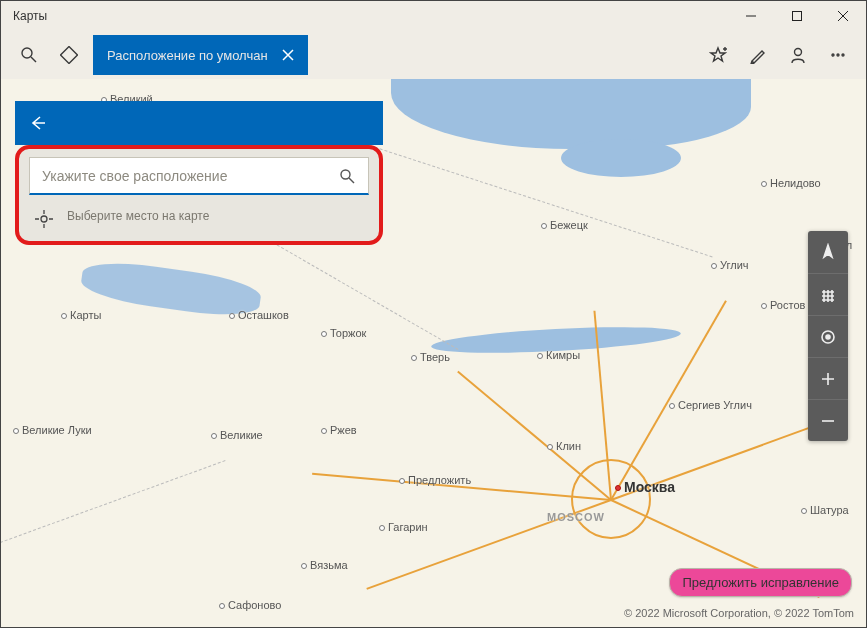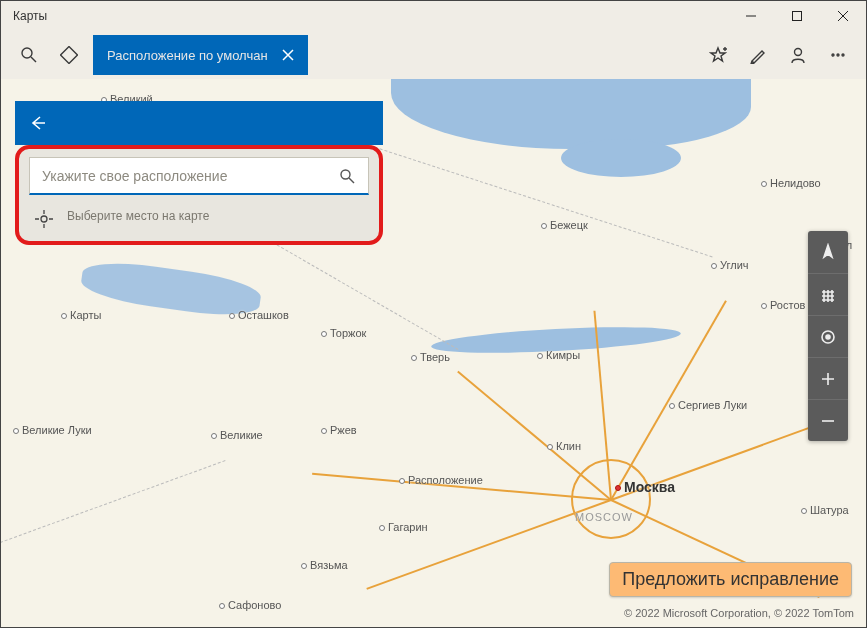--- a/index.html
+++ b/index.html
@@ -135,22 +135,22 @@
     display: flex; flex-direction: column; box-shadow: 0 1px 4px rgba(0,0,0,.3);
   }
   .vstack .vb {
     height: 42px; display: flex; align-items: center; justify-content: center;
   }
   .vstack .vb + .vb { border-top: 1px solid #6d6d6d; }
   .vstack svg { stroke: #eee; fill: none; stroke-width: 1.6; }
   
   .suggest {
     position: absolute; right: 14px; bottom: 30px; z-index: 4;
-    background: #fdba74; border: 1px solid #b8b5a8; border-radius: 4px;
-    padding: 6px 12px; font-size: 18px; color: #333;
+    background: #ec4899; border: 1px solid #b8b5a8; border-radius: 13px;
+    padding: 6px 12px; font-size: 13px; color: #333;
     box-shadow: 0 1px 2px rgba(0,0,0,.15);
   }
   .attrib {
     position: absolute; right: 12px; bottom: 8px; z-index: 4;
     font-size: 11px; color: #666;
   }
 </style>
 </head>
 <body>
 
@@ -247,32 +247,32 @@
   <div class="city" style="left:228px; top:230px;"><span class="dot"></span><span>Осташков</span></div>
   <div class="city" style="left:320px; top:248px;"><span class="dot"></span><span>Торжок</span></div>
   <div class="city" style="left:410px; top:272px;"><span class="dot"></span><span>Тверь</span></div>
   <div class="city" style="left:546px; top:320px;margin-top:41px;"><span class="dot"></span><span>Клин</span></div>
   <div class="city" style="left:540px; top:140px;"><span class="dot"></span><span>Бежецк</span></div>
   <div class="city" style="left:536px; top:270px;"><span class="dot"></span><span>Кимры</span></div>
   <div class="city" style="left:710px; top:180px;"><span class="dot"></span><span>Углич</span></div>
   <div class="city" style="left:760px; top:220px;"><span class="dot"></span><span>Ростов</span></div>
   <div class="city" style="left:760px; top:98px;"><span class="dot"></span><span>Нелидово</span></div>
   <div class="city" style="left:810px; top:160px;"><span class="dot"></span><span>Яросл</span></div>
-  <div class="city" style="left:668px; top:320px;"><span class="dot"></span><span>Сергиев Луки</span></div>
+  <div class="city" style="left:668px; top:320px;"><span class="dot"></span><span>Сергиев Углич</span></div>
   <div class="city" style="left:12px; top:345px;"><span class="dot"></span><span>Великие Луки</span></div>
   <div class="city" style="left:210px; top:350px;"><span class="dot"></span><span>Великие</span></div>
   <div class="city" style="left:320px; top:345px;"><span class="dot"></span><span>Ржев</span></div>
-  <div class="city" style="left:398px; top:395px;"><span class="dot"></span><span>Расположение</span></div>
+  <div class="city" style="left:398px; top:395px;"><span class="dot"></span><span>Предложить</span></div>
   <div class="city" style="left:378px; top:442px;"><span class="dot"></span><span>Гагарин</span></div>
   <div class="city" style="left:300px; top:480px;"><span class="dot"></span><span>Вязьма</span></div>
   <div class="city" style="left:218px; top:520px;"><span class="dot"></span><span>Сафоново</span></div>
   <div class="city" style="left:768px; top:508px;"><span class="dot"></span><span>Коломна</span></div>
   <div class="city" style="left:800px; top:425px;"><span class="dot"></span><span>Шатура</span></div>
   <div class="city big" style="left:614px; top:400px;"><span class="dot" style="background:#d33;border-color:#a11;"></span><span>Москва</span></div>
-  <div class="city" style="left:574px; top:432px; color:#999; letter-spacing:1px;">MOSCOW</div>
+  <div class="city" style="left:546px; top:432px; color:#999; letter-spacing:1px;font-weight:bold;">MOSCOW</div>
 </div>
 
 <div class="panel">
   <div class="panel-header">
     <div class="back">
       <svg width="18" height="18">
           <path d="M12 3 L5 9 L12 15 M5 9 H17"></path>
         </svg>
     </div>
   </div>

